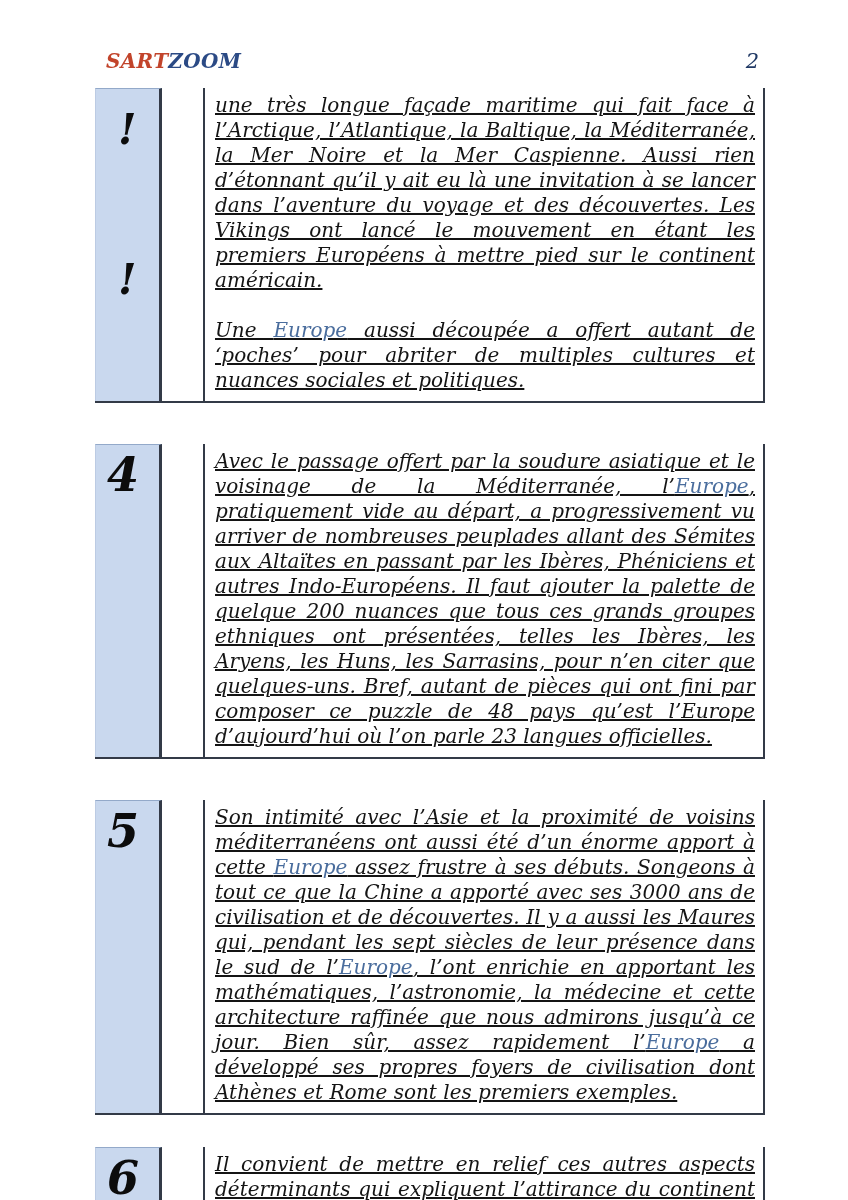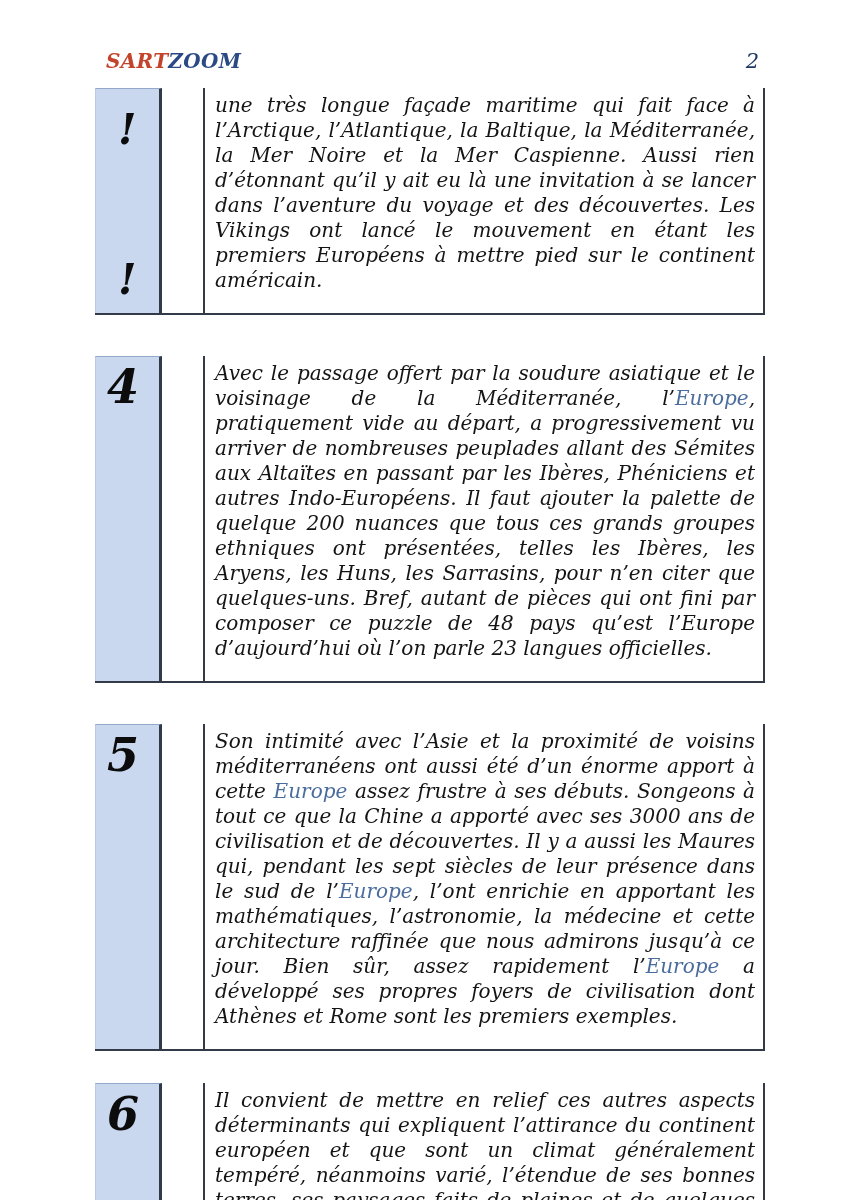--- a/index.html
+++ b/index.html
@@ -58,26 +58,27 @@
     border-top: 1px solid #93a9c9;
     border-left: 1px solid #bccbe3;
     position: relative;
   }
   .gap-cell { flex: 0 0 41px; }
 
   .text-cell {
     flex: 1;
     border-left: 2px solid var(--border_dark);
     border-right: 2px solid var(--border_dark);
-    padding: 5px 8px 20px 10px;
+    padding: 5px 8px 8px 10px;
     font-style: italic;
     font-size: 20px;
     line-height: 25px;
     text-align: justify;
     color: var(--text_black);
+    text-decoration: underline;
   }
   .text-cell p { margin: 0; }
   .text-cell p + p { margin-top: 25px; }
 
   .marker {
     position: absolute;
     font-weight: bold;
     font-style: italic;
     color: #0c0c0c;
     line-height: 1;
@@ -101,20 +102,21 @@
 
   <div class="doc" id="blocks">
   <section class="block">
     <div class="marker-cell">
           <span class="marker m0 excl">!</span>
           <span class="marker m1 excl">!</span>
         </div>
     <div class="gap-cell"></div>
     <div class="text-cell">
           <p><span>une très longue façade maritime qui fait face à l’Arctique, l’Atlantique, la Baltique, la Méditerranée, la Mer Noire et la Mer Caspienne.  Aussi rien d’étonnant qu’il y ait eu là une invitation à se lancer dans l’aventure du voyage et des découvertes.   Les Vikings ont lancé le mouvement en étant les premiers Européens à mettre pied sur le continent américain.</span></p>
+          <p><span>Une </span><span class="link">Europe</span><span> aussi découpée a offert autant de ‘poches’ pour abriter de multiples cultures et nuances sociales et politiques.</span></p>
         </div>
   </section>
 
   <section class="block">
     <div class="marker-cell">
           <span class="marker m0 num">4</span>
         </div>
     <div class="gap-cell"></div>
     <div class="text-cell">
           <p><span>Avec le passage offert par la soudure asiatique et le voisinage de la Méditerranée, l’</span><span class="link">Europe</span><span>, pratiquement vide au départ, a progressivement vu arriver de nombreuses peuplades allant des Sémites aux Altaïtes en passant par les Ibères, Phéniciens et autres Indo-Européens.  Il faut ajouter la palette de quelque 200 nuances que tous ces grands groupes ethniques ont présentées, telles les Ibères, les Aryens, les Huns, les Sarrasins, pour n’en citer que quelques-uns.  Bref, autant de pièces qui ont fini par composer ce puzzle de 48 pays qu’est l’Europe d’aujourd’hui où l’on parle 23 langues officielles.</span></p>

